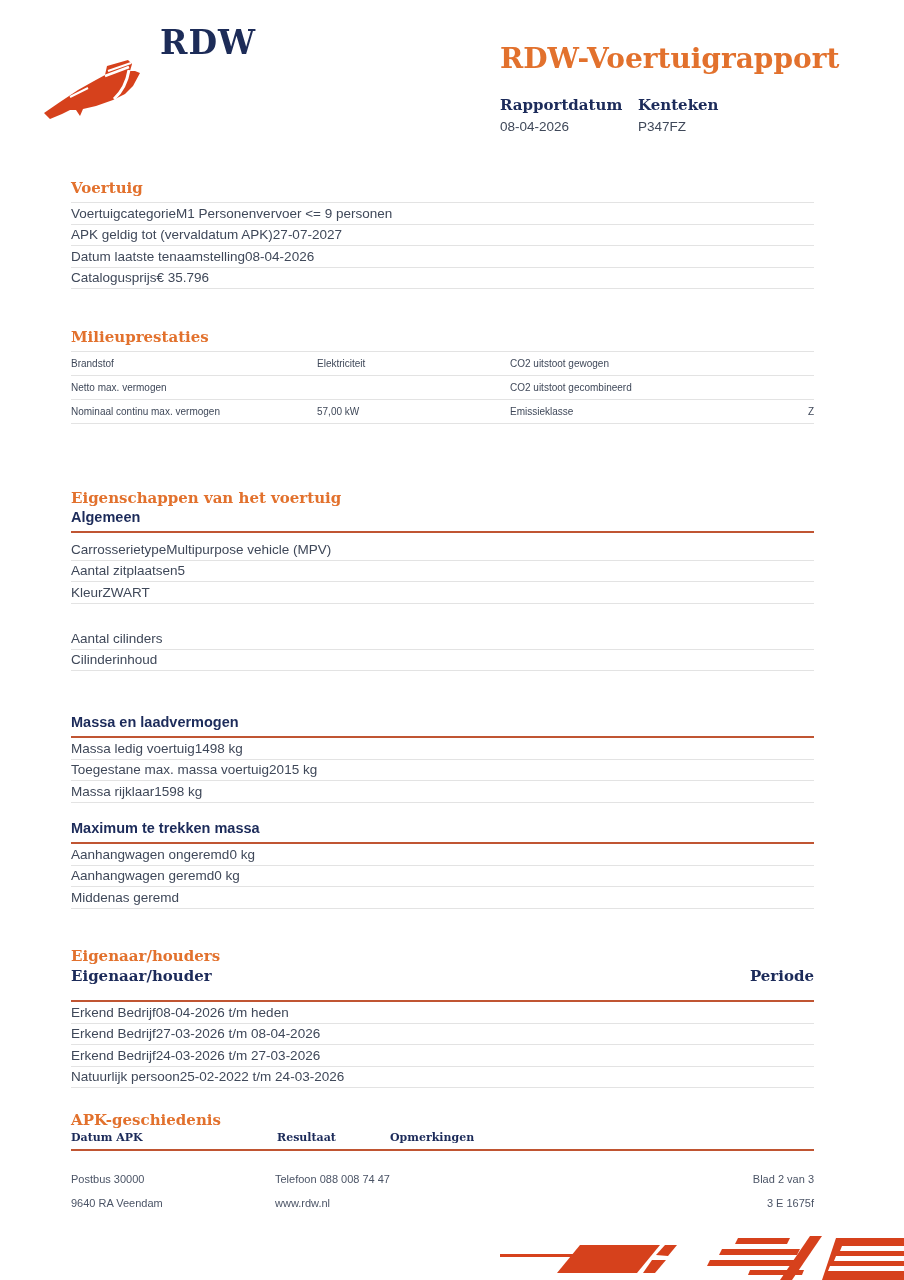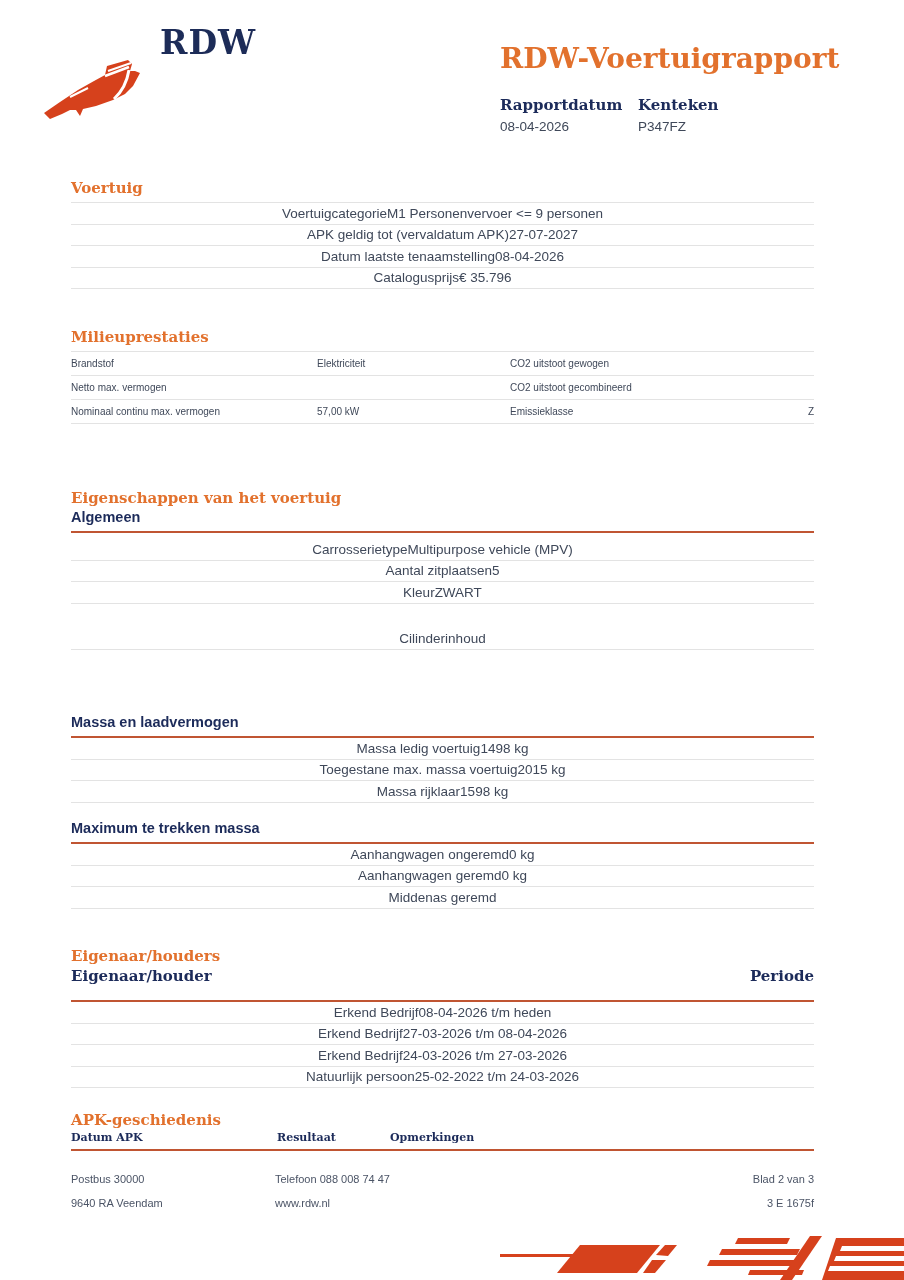--- a/index.html
+++ b/index.html
@@ -35,21 +35,21 @@
     font-size:15px; color:#e2712d; margin-bottom:5px;
   }
   .sub-title {
     font-family:"Liberation Sans", sans-serif; font-weight:bold;
     font-size:14.5px; color:#1c2b5a;
     padding-bottom:6px; border-bottom:2px solid #c05532;
   }
   .rows { width:100%; }
   .rows.topline { border-top:1px solid #e3e3e3; }
   .row {
-    display:flex; justify-content:center; align-items:center;
+    display:flex; justify-content:flex-start; align-items:center;
     height:21.5px; font-size:13.5px;
     border-bottom:1px solid #e3e3e3;
   }
   .row .lab { text-align:left; }
   .row .val { text-align:right; }
   .row4 {
     display:grid; grid-template-columns:246px 193px 200px 1fr;
     align-items:center; height:24px; font-size:10px;
     border-bottom:1px solid #e3e3e3;
   }
@@ -164,20 +164,24 @@
     </div>
     <div class="row">
       <span class="lab">Kleur</span>
       <span class="val">ZWART</span>
     </div>
   </div>
 </div>
 
 <div class="abs section" style="top:628px">
   <div class="rows">
+    <div class="row">
+      <span class="lab">Aantal cilinders</span>
+      <span class="val"></span>
+    </div>
     <div class="row">
       <span class="lab">Cilinderinhoud</span>
       <span class="val"></span>
     </div>
   </div>
 </div>
 
 <div class="abs section" style="top:714px">
   <div class="sub-title">Massa en laadvermogen</div>
   <div class="rows">

